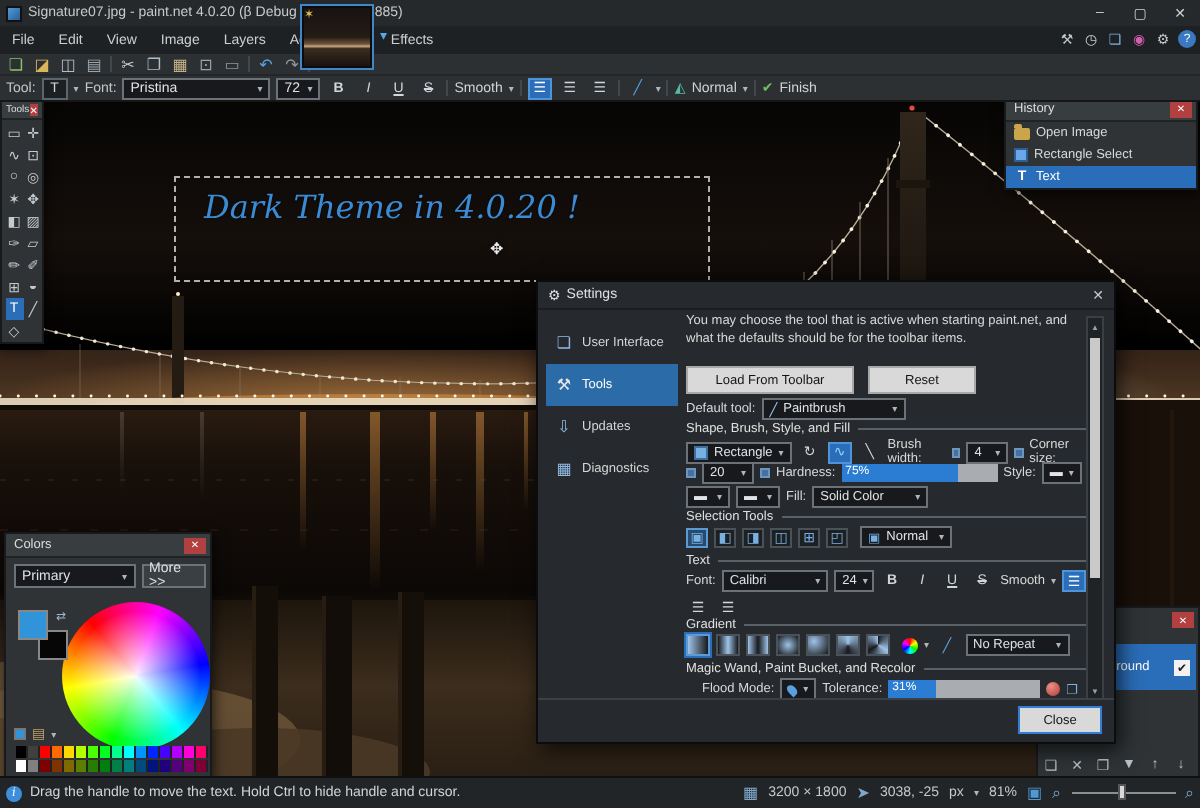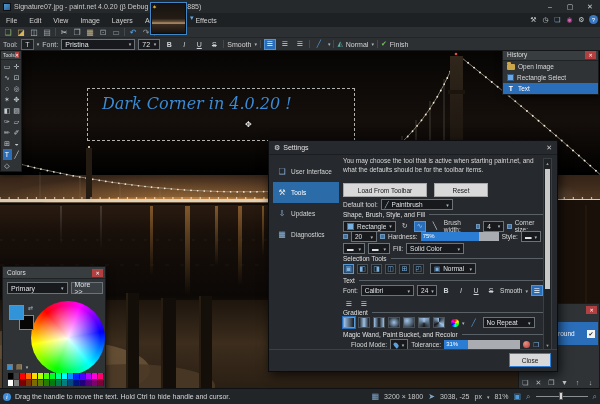--- a/index.html
+++ b/index.html
@@ -320,21 +320,21 @@
     <rect x="199" y="246" width="13" height="92" fill="#150f0a"></rect>
     <rect x="126" y="243" width="2" height="95" fill="#3a2c1a" opacity=".5"></rect>
     <rect x="161" y="248" width="2" height="90" fill="#3a2c1a" opacity=".5"></rect>
     <rect x="199" y="246" width="2" height="92" fill="#3a2c1a" opacity=".5"></rect>
 
     <rect x="540" y="150" width="60" height="188" fill="#191009"></rect>
     <rect x="545" y="160" width="2" height="170" fill="#2a1c10" opacity=".6"></rect>
     <rect x="585" y="155" width="2" height="180" fill="#2a1c10" opacity=".6"></rect>
   </svg>
   <div class="selection"></div>
-  <div class="canvas-text">Dark Corner in 4.0.20 !</div>
+  <div class="canvas-text">Dark Theme in 4.0.20 !</div>
   <span class="move-handle">✥</span>
 </div>
 
 <div class="abs panel tools-panel">
   <div class="panel-title">
     <span>Tools</span>
     <span class="close-red">✕</span>
   </div>
   <div class="tool-grid">
     <span class="tool-cell">▭</span>

